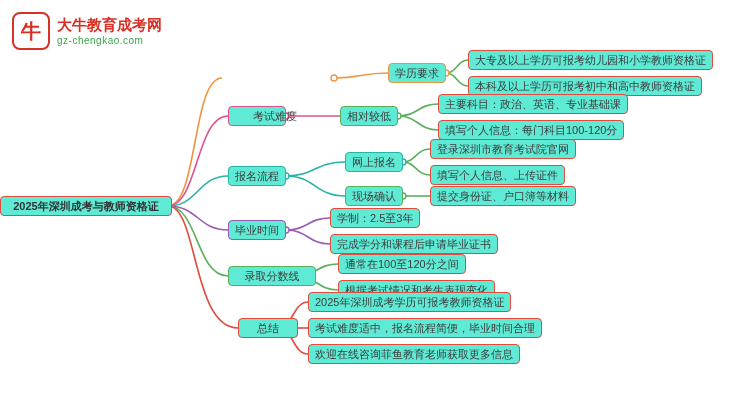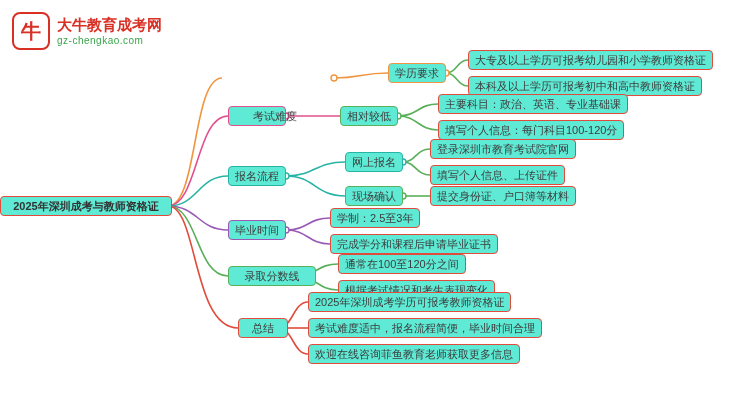--- a/index.html
+++ b/index.html
@@ -113,18 +113,18 @@
   <div class="node leaf c-red" style="left:430px;top:186px;">提交身份证、户口簿等材料</div>
 
   <div class="node c-purple" style="left:228px;top:220px;width:58px;">毕业时间</div>
   <div class="node leaf c-red" style="left:330px;top:208px;">学制：2.5至3年</div>
   <div class="node leaf c-red" style="left:330px;top:234px;">完成学分和课程后申请毕业证书</div>
 
   <div class="node c-green" style="left:228px;top:266px;width:88px;">录取分数线</div>
   <div class="node leaf c-red" style="left:338px;top:254px;">通常在100至120分之间</div>
   <div class="node leaf c-red" style="left:338px;top:280px;">根据考试情况和考生表现变化</div>
 
-  <div class="node c-red" style="left:238px;top:318px;width:50px;">总结</div>
+  <div class="node c-red" style="left:238px;top:318px;width:60px;">总结</div>
   <div class="node leaf c-red" style="left:308px;top:292px;">2025年深圳成考学历可报考教师资格证</div>
   <div class="node leaf c-red" style="left:308px;top:318px;">考试难度适中，报名流程简便，毕业时间合理</div>
   <div class="node leaf c-red" style="left:308px;top:344px;">欢迎在线咨询菲鱼教育老师获取更多信息</div>
 
 </div>
 
 </body></html>

